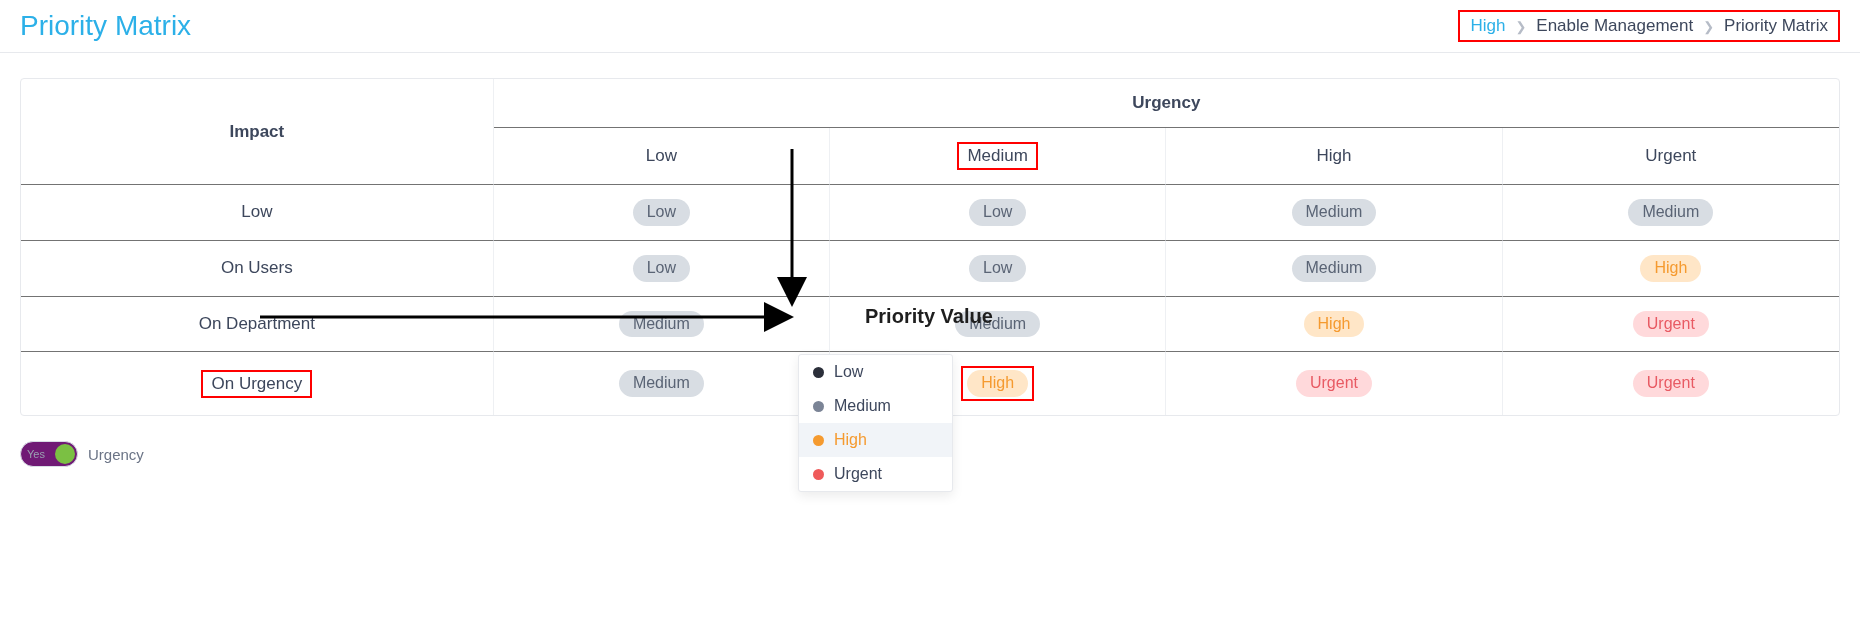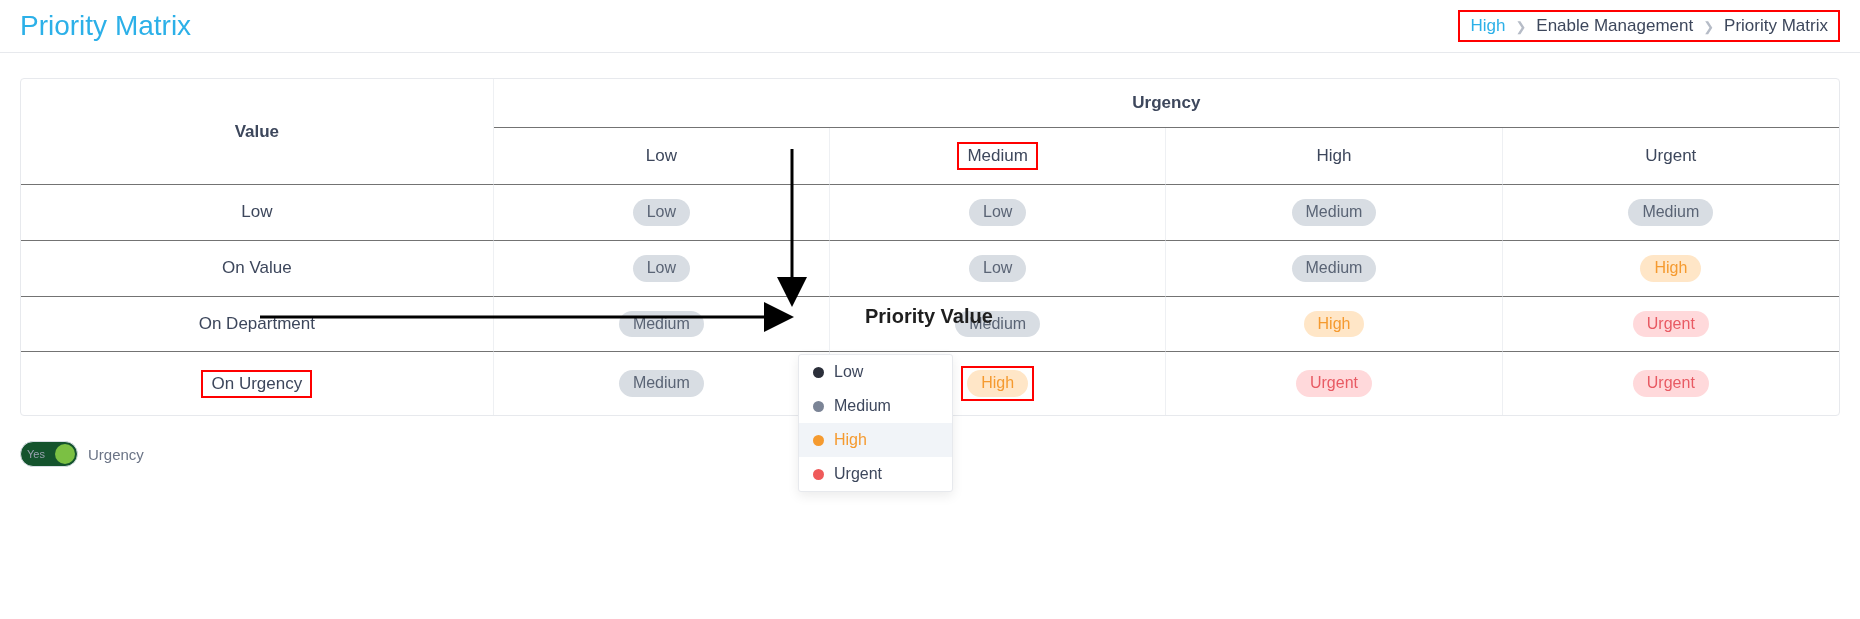--- a/index.html
+++ b/index.html
@@ -56,21 +56,21 @@
   }
   .dropdown .opt.sel { background:#f1f4f8; color:#f59a2f; }
   .dropdown .dot { width:11px; height:11px; border-radius:50%; flex:0 0 auto; }
   .dot-low { background:#2b2f3a; }
   .dot-medium { background:#7b8496; }
   .dot-high { background:#f59a2f; }
   .dot-urgent { background:#ef5a5a; }
   
   .toggle-row { display:flex; align-items:center; gap:10px; margin-top:25px; font-size:15px; color:#6b7486; }
   .toggle {
-    position:relative; width:58px; height:26px; background:#14532d; border:1px solid #d9dee6; border-radius:999px;
+    position:relative; width:58px; height:26px; background:#701a75; border:1px solid #d9dee6; border-radius:999px;
     display:inline-flex; align-items:center; padding:0 6px; font-size:11px; color:#9aa2b1; justify-content:flex-start;
   }
   .toggle .knob {
     position:absolute; right:2px; top:2px; width:20px; height:20px; border-radius:50%; background:#7bc043;
   }
   .toggle .yesno { font-size:11px; color:#9aa2b1; }
   
   .annot { position:absolute; left:0; top:0; pointer-events:none; }
   .annot-label {
     position:absolute; font-size:20px; font-weight:600; color:#1e1e1e;
@@ -90,21 +90,21 @@
     <span class="sep">❯</span>
     <span class="crumb">Priority Matrix</span>
   </div>
 </div>
 
 <div class="content rel">
 
   <table class="matrix">
     <thead>
       <tr>
-        <th rowspan="2" class="corner impact-header">Value</th>
+        <th rowspan="2" class="corner impact-header">Impact</th>
         <th colspan="4" class="urgency-header">Urgency</th>
       </tr>
       <tr>
         <th class="ucol">Low</th>
         <th class="ucol">
           <span class="redbox">Medium</span>
         </th>
         <th class="ucol">High</th>
         <th class="ucol">Urgent</th>
       </tr>
@@ -113,21 +113,21 @@
 
       <tr>
         <td>Low</td>
         <td><span class="pill pill-low">Low</span></td>
         <td><span class="pill pill-low">Low</span></td>
         <td><span class="pill pill-medium">Medium</span></td>
         <td><span class="pill pill-medium">Medium</span></td>
       </tr>
 
       <tr>
-        <td>On Value</td>
+        <td>On Users</td>
         <td><span class="pill pill-low">Low</span></td>
         <td><span class="pill pill-low">Low</span></td>
         <td><span class="pill pill-medium">Medium</span></td>
         <td><span class="pill pill-high">High</span></td>
       </tr>
 
       <tr>
         <td>On Department</td>
         <td><span class="pill pill-medium">Medium</span></td>
         <td><span class="pill pill-medium">Medium</span></td>

